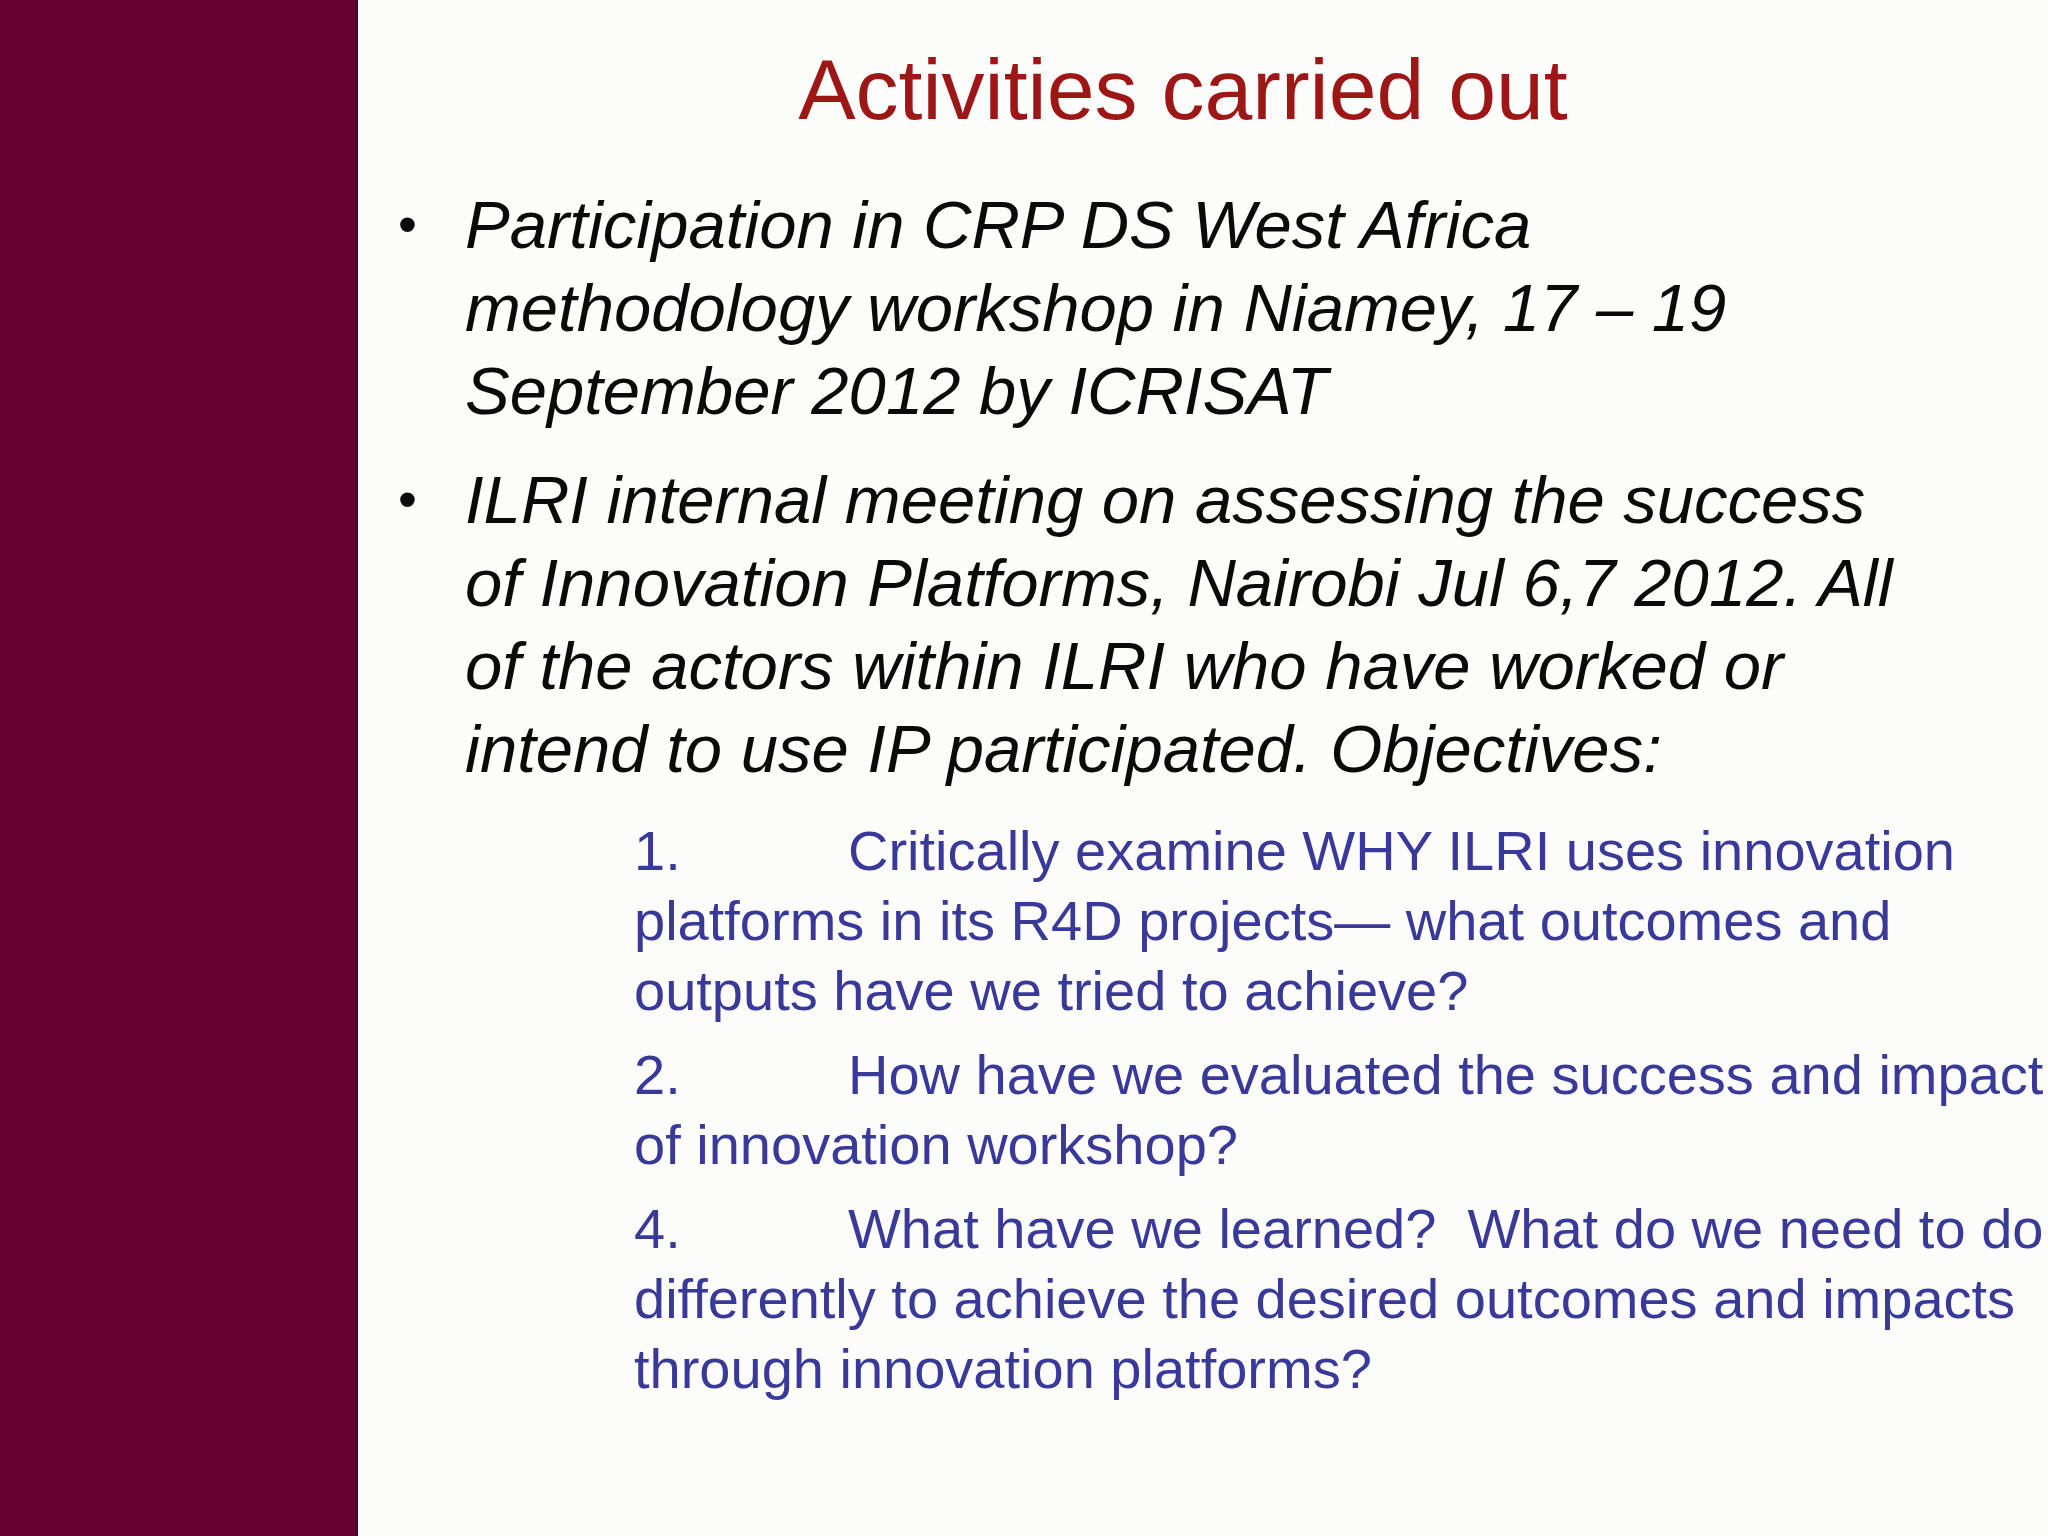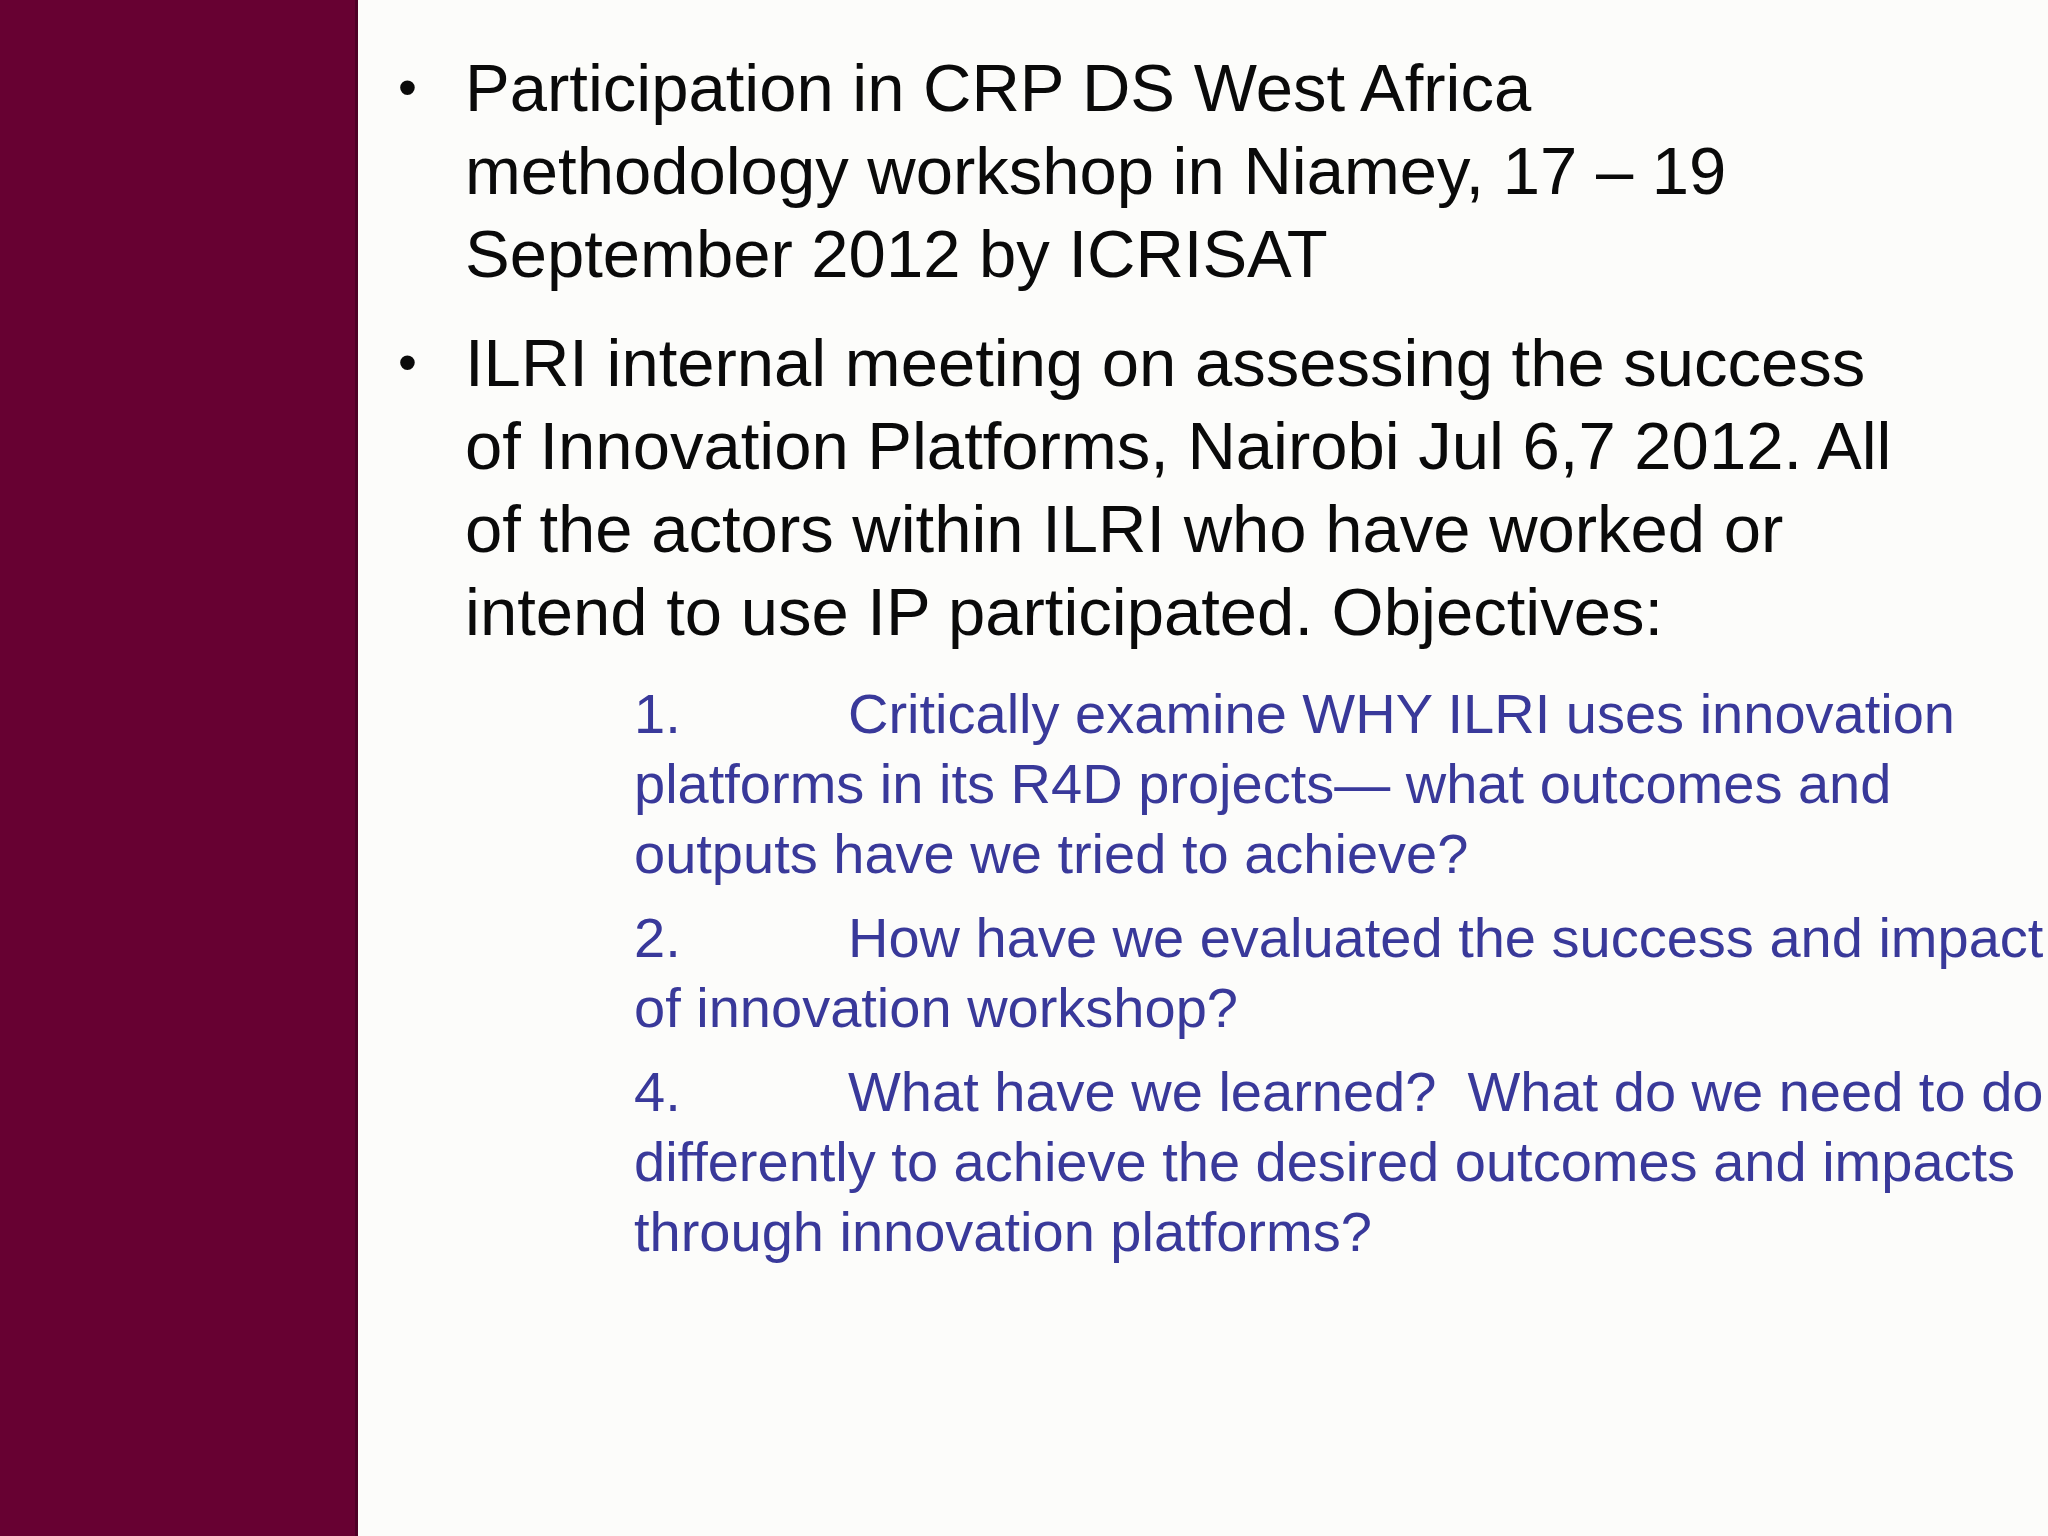--- a/index.html
+++ b/index.html
@@ -51,20 +51,21 @@
     flex: none;
     width: 81px;
     font-size: 54px;
     line-height: 83px;
     padding-left: 14px;
     box-sizing: border-box;
     color: #0A0A0A;
   }
   .btext {
     width: 1430px;
+    font-style: italic;
   }
   .objectives {
     margin: 14px 0 0 238px;
     color: #39399A;
     font-size: 56px;
     line-height: 70px;
   }
   .objective {
     width: 1430px;
     margin-bottom: 14px;
@@ -80,20 +81,21 @@
 </style>
 </head>
 <body>
 
 <div class="slide-root">
 
   <div class="sidebar"></div>
 
   <div class="content">
 
+    <h1 class="title">Activities carried out</h1>
 
     <div class="bullets">
 
       <div class="bullet">
         <span class="marker">•</span>
         <span class="btext">Participation in CRP DS West Africa methodology workshop in Niamey, 17 – 19 September 2012 by ICRISAT</span>
       </div>
 
       <div class="bullet">
         <span class="marker">•</span>

